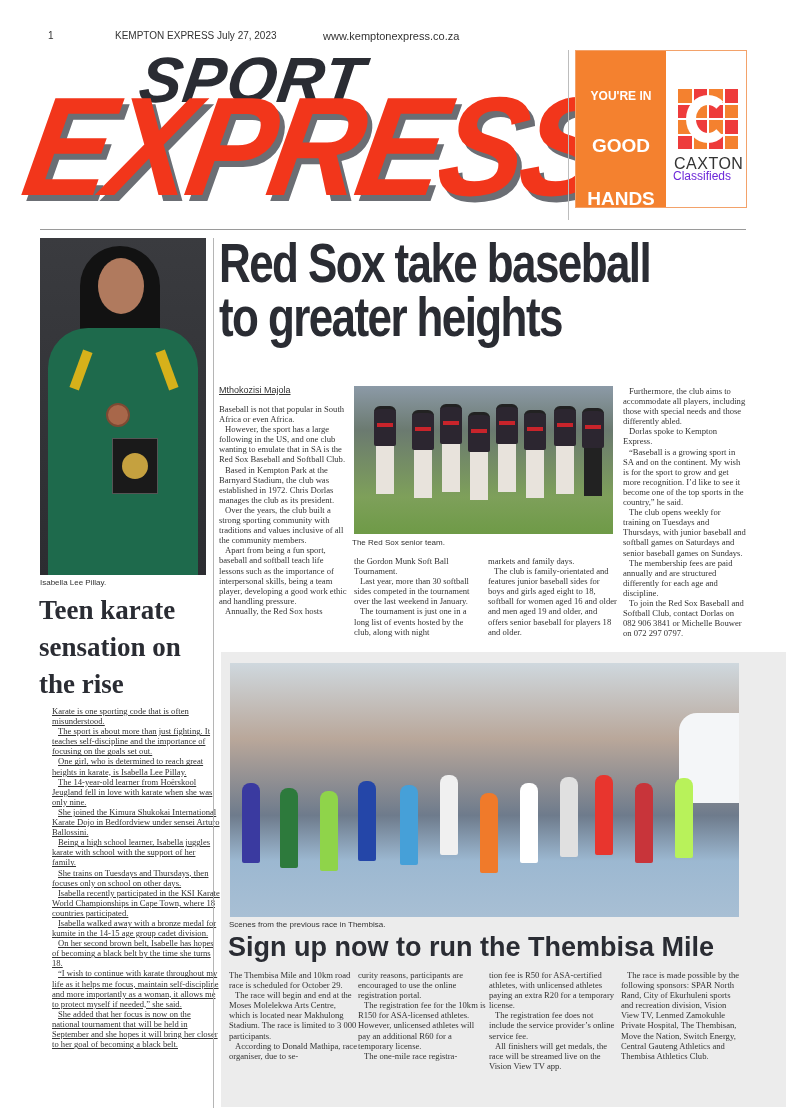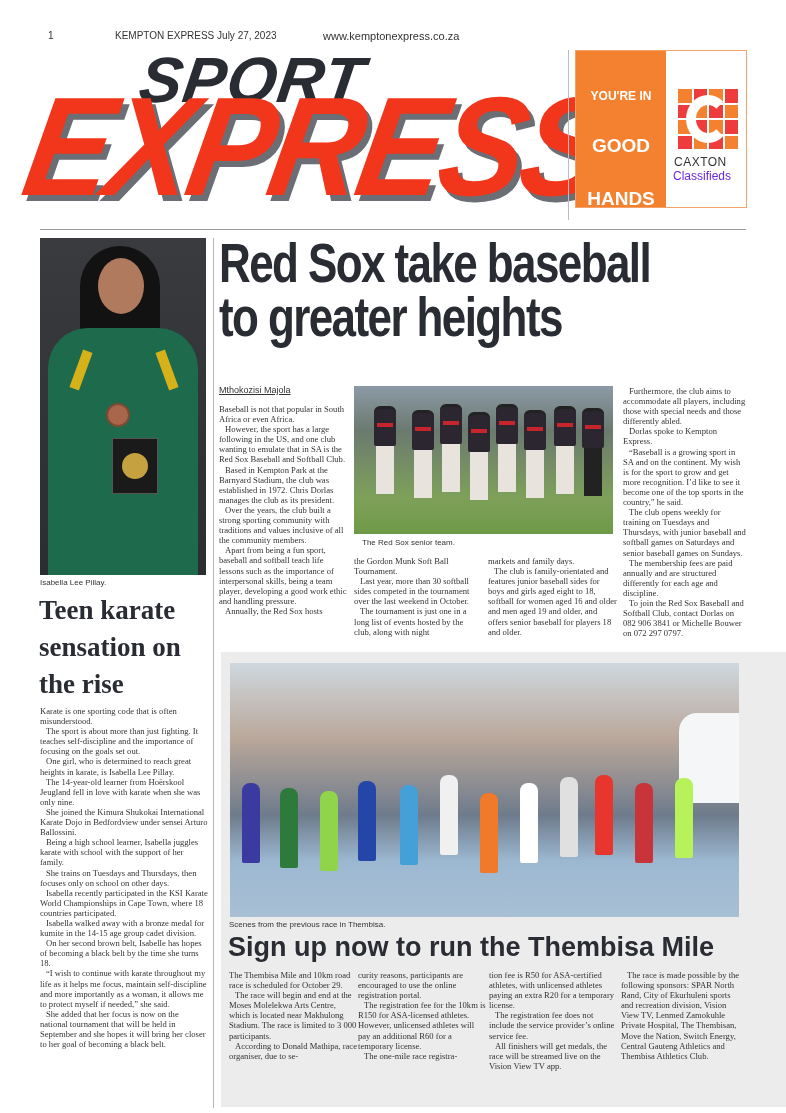--- a/index.html
+++ b/index.html
@@ -21,54 +21,54 @@
   
   .ad { position: absolute; top: 50px; left: 575px; width: 172px; height: 158px; border: 1px solid #f3a26a; display: flex; }
   .ad-left { width: 90px; height: 100%; background: #f4812f; color: #fff; font-family: "Liberation Sans", sans-serif; text-align: center; padding-top: 38px; }
   .ad-left .l1 { font-size: 12px; font-weight: bold; }
   .ad-left .l2 { font-size: 19px; font-weight: bold; line-height: 1.05; margin-top: 33px; }
   .ad-left .small { font-size: 6px; font-weight: bold; margin-top: 5px; line-height: 1.35; }
   .ad-right { flex: 1; background: #fff; position: relative; }
   .caxton-logo { position: absolute; left: 12px; top: 38px; width: 60px; height: 60px; display: grid; grid-template-columns: repeat(4, 1fr); gap: 2px; }
   .caxton-logo span { display: block; }
   .caxton-c { position: absolute; left: 20px; top: 44px; width: 44px; height: 48px; border: 10px solid #fff; border-right-color: transparent; border-radius: 50%; }
-  .caxton-name { position: absolute; left: 8px; top: 104px; font-family: "Liberation Sans", sans-serif; font-size: 12px; color: #333; letter-spacing: 0.5px; }
+  .caxton-name { position: absolute; left: 8px; top: 104px; font-family: "Liberation Sans", sans-serif; font-size: 16px; color: #333; letter-spacing: 0.5px; }
   .caxton-sub { position: absolute; left: 7px; top: 118px; font-family: "Liberation Sans", sans-serif; font-size: 12px; color: #6d28d9; }
 
   
   .karate-photo { position: absolute; top: 238px; left: 40px; width: 166px; height: 337px; background: linear-gradient(180deg, #3a3b3f 0%, #2c2d31 100%); overflow: hidden; }
   .karate-photo .hair { position: absolute; left: 40px; top: 8px; width: 80px; height: 130px; background: #121212; border-radius: 40px 40px 10px 10px; }
   .karate-photo .face { position: absolute; left: 58px; top: 20px; width: 46px; height: 56px; background: #b07a5e; border-radius: 50%; }
   .karate-photo .jacket { position: absolute; left: 8px; top: 90px; width: 150px; height: 250px; background: #1e6a4c; border-radius: 40px 40px 0 0; }
   .karate-photo .stripe1 { position: absolute; left: 36px; top: 112px; width: 10px; height: 40px; background: #d6b11a; transform: rotate(20deg); }
   .karate-photo .stripe2 { position: absolute; left: 122px; top: 112px; width: 10px; height: 40px; background: #d6b11a; transform: rotate(-20deg); }
   .karate-photo .medal { position: absolute; left: 66px; top: 165px; width: 24px; height: 24px; background: #a8674a; border-radius: 50%; border: 2px solid #7e4a33; }
   .karate-photo .trophy { position: absolute; left: 72px; top: 200px; width: 46px; height: 56px; background: #1a1a1a; border: 1px solid #555; }
   .karate-photo .trophy-disc { position: absolute; left: 82px; top: 215px; width: 26px; height: 26px; background: #c5a13f; border-radius: 50%; }
   .vsep2 { position: absolute; top: 238px; left: 213px; width: 1px; height: 870px; background: #b5b5b5; }
 
   .caption { font-family: "Liberation Sans", sans-serif; font-size: 8px; color: #333; }
   .karate-caption { position: absolute; top: 578px; left: 40px; }
   .karate-head { position: absolute; top: 592px; left: 39px; width: 172px; font-family: Liberation Serif, serif; font-size: 27px; line-height: 37px; color: #2a2c33; }
-  .karate-body { position: absolute; top: 706px; left: 40px; width: 168px; }
+  .karate-body { position: absolute; top: 706px; left: 52px; width: 168px; text-decoration: underline; }
 
   .body-text { font-size: 8.6px; line-height: 10.1px; color: #333; text-align: left; }
   .body-text p { text-indent: 6px; }
   .body-text p.first { text-indent: 0; }
 
   
   .bb-head { position: absolute; top: 236px; left: 219px; width: 540px; font-family: "Liberation Sans", sans-serif; font-weight: bold; font-size: 55px; line-height: 54px; color: #2a2c33; letter-spacing: -2px; transform: scaleX(0.8); transform-origin: left top; white-space: nowrap; }
   .byline { position: absolute; top: 385px; left: 219px; font-family: "Liberation Sans", sans-serif; font-size: 9px; text-decoration: underline; color: #333; }
   .bb-col1 { position: absolute; top: 404px; left: 219px; width: 128px; }
   .team-photo { position: absolute; top: 386px; left: 354px; width: 259px; height: 148px; background: linear-gradient(180deg, #8c9aa7 0%, #6b7a70 30%, #7ea05a 75%, #6e9a47 100%); overflow: hidden; }
   .player { position: absolute; width: 22px; height: 95px; }
   .player .shirt { position: absolute; top: 0; width: 22px; height: 40px; background: #2c2630; border-top: 3px solid #222; border-radius: 6px 6px 2px 2px; }
   .player .shirt::after { content: ""; position: absolute; left: 3px; top: 14px; width: 16px; height: 4px; background: #c8242b; }
   .player .pants { position: absolute; top: 40px; left: 2px; width: 18px; height: 48px; background: #e8e3dc; }
-  .team-caption { position: absolute; top: 538px; left: 362px; }
+  .team-caption { position: absolute; top: 538px; left: 352px; }
   .bb-col2 { position: absolute; top: 556px; left: 354px; width: 128px; }
   .bb-col3 { position: absolute; top: 556px; left: 488px; width: 130px; }
   .bb-col4 { position: absolute; top: 386px; left: 623px; width: 124px; }
 
   
   .thembisa { position: absolute; top: 652px; left: 221px; width: 579px; height: 455px; background: #ececec; }
   .race-photo { position: absolute; top: 11px; left: 9px; width: 509px; height: 254px; background: linear-gradient(180deg, #cfd8de 0%, #b9a79a 30%, #6e7b8c 60%, #9cb8d1 78%, #a8bfd4 100%); overflow: hidden; }
   .runner { position: absolute; width: 18px; height: 80px; border-radius: 8px 8px 2px 2px; }
   .car { position: absolute; right: 0; top: 50px; width: 60px; height: 90px; background: #f4f6f8; border-radius: 18px 0 0 6px; }
   .race-caption { position: absolute; top: 268px; left: 8px; }
@@ -206,21 +206,21 @@
     </div>
   <div class="player" style="left:228px;top:22px">
       <div class="shirt"></div>
       <div class="pants" style="background:#222"></div>
     </div>
 </div>
 <div class="caption team-caption">The Red Sox senior team.</div>
 
 <div class="bb-col2 body-text">
   <p class="first">the Gordon Munk Soft Ball Tournament.</p>
-  <p>Last year, more than 30 softball sides competed in the tournament over the last weekend in October.</p>
+  <p>Last year, more than 30 softball sides competed in the tournament over the last weekend in January.</p>
   <p>The tournament is just one in a long list of events hosted by the club, along with night</p>
 </div>
 <div class="bb-col3 body-text">
   <p class="first">markets and family days.</p>
   <p>The club is family-orientated and features junior baseball sides for boys and girls aged eight to 18, softball for women aged 16 and older and men aged 19 and older, and offers senior baseball for players 18 and older.</p>
 </div>
 <div class="bb-col4 body-text">
   <p>Furthermore, the club aims to accommodate all players, including those with special needs and those differently abled.</p>
   <p>Dorlas spoke to Kempton Express.</p>
   <p>“Baseball is a growing sport in SA and on the continent. My wish is for the sport to grow and get more recognition. I’d like to see it become one of the top sports in the country,” he said.</p>

